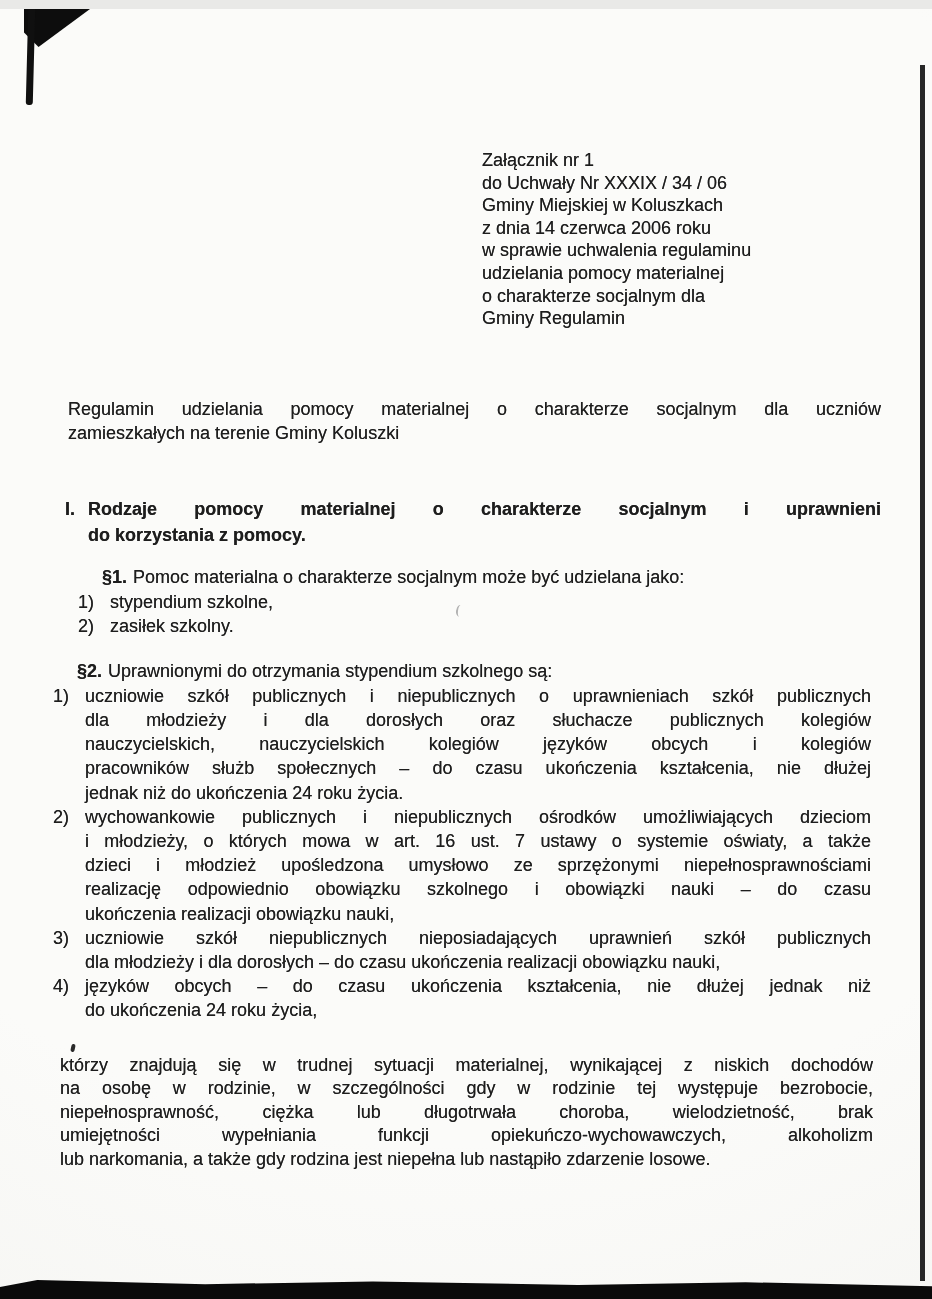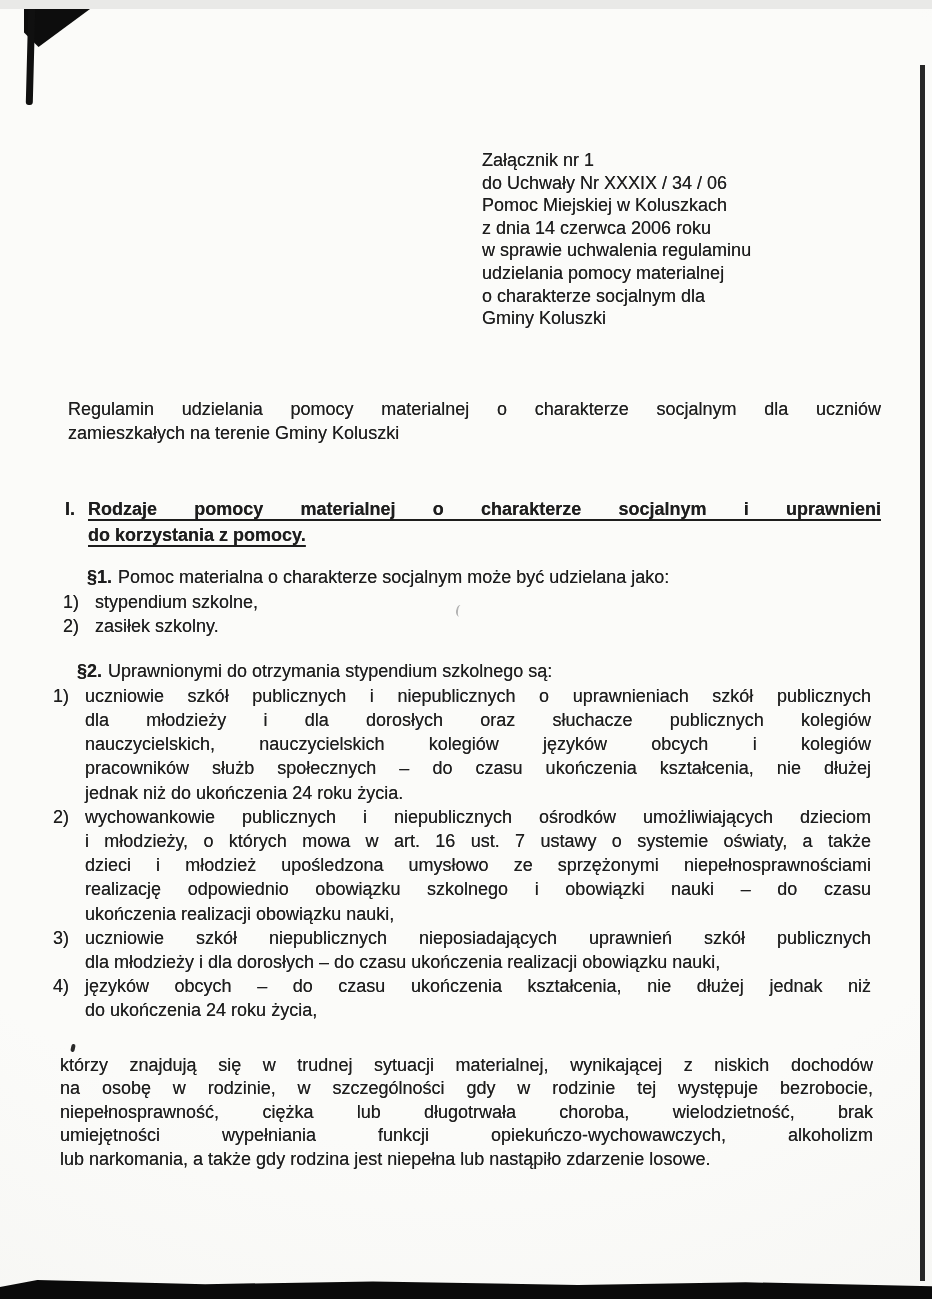--- a/index.html
+++ b/index.html
@@ -26,22 +26,22 @@
   .art-rightline{left:920px;top:56px;width:5px;height:1216px;background:#151515;opacity:.92;}
   .art-speck1{left:71px;top:1035px;width:4px;height:8px;background:#2a2a2a;border-radius:2px;transform:rotate(12deg);}
   .art-speck2{left:456px;top:596px;width:6px;height:12px;border-left:2px solid #b2b2b2;
     border-radius:50% 0 0 50%;transform:rotate(7deg);}
   
   .header-block{position:absolute;left:482px;top:140px;line-height:22.6px;}
   .intro{position:absolute;left:68px;top:389px;width:813px;line-height:23.5px;}
   .heading{position:absolute;left:65px;top:487px;width:816px;line-height:26px;font-weight:bold;display:flex;}
   .heading .marker{width:23px;flex:none;}
   .heading .h-lines{width:793px;}
-  .heading .h-lines>div{text-decoration:underline;text-decoration-thickness:2px;text-underline-offset:3.5px;}
-  .par1{position:absolute;left:63px;top:556px;width:818px;line-height:24.7px;}
+  .heading .h-lines>div{text-decoration-thickness:2px;text-underline-offset:3.5px;}
+  .par1{position:absolute;left:78px;top:556px;width:818px;line-height:24.7px;}
   .par2{position:absolute;left:53px;top:650px;width:818px;}
   .par-intro{margin-left:24px;line-height:24.7px;}
   .par-intro b{margin-right:6px;}
   .list{line-height:24.2px;}
   .par1 .list{line-height:24.7px;}
   .item{display:flex;}
   .item .num{width:32px;flex:none;}
   .item .lines{flex:1;min-width:0;}
   .closing{position:absolute;left:60px;top:1045px;width:813px;line-height:23.4px;}
   .jl{text-align:justify;text-align-last:justify;}
@@ -55,26 +55,26 @@
   <div class="art art-corner"></div>
   <div class="art art-leftline"></div>
   <div class="art art-bottom"></div>
   <div class="art art-rightline"></div>
   <div class="art art-speck1"></div>
   <div class="art art-speck2"></div>
 
   <div class="header-block">
     <div>Załącznik nr 1</div>
     <div>do Uchwały Nr XXXIX / 34 / 06</div>
-    <div>Pomoc Miejskiej w Koluszkach</div>
+    <div>Gminy Miejskiej w Koluszkach</div>
     <div>z dnia 14 czerwca 2006 roku</div>
     <div>w sprawie uchwalenia regulaminu</div>
     <div>udzielania pomocy materialnej</div>
     <div>o charakterze socjalnym dla</div>
-    <div>Gminy Koluszki</div>
+    <div>Gminy Regulamin</div>
   </div>
 
   <div class="intro">
     <div class="jl">Regulamin udzielania pomocy materialnej o charakterze socjalnym dla uczniów</div>
     <div class="ll">zamieszkałych na terenie Gminy Koluszki</div>
   </div>
 
   <div class="heading">
     <div class="marker">I.</div>
     <div class="h-lines">

